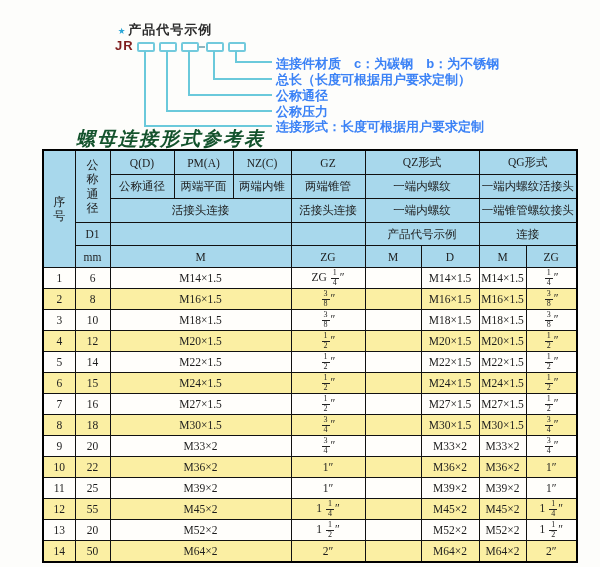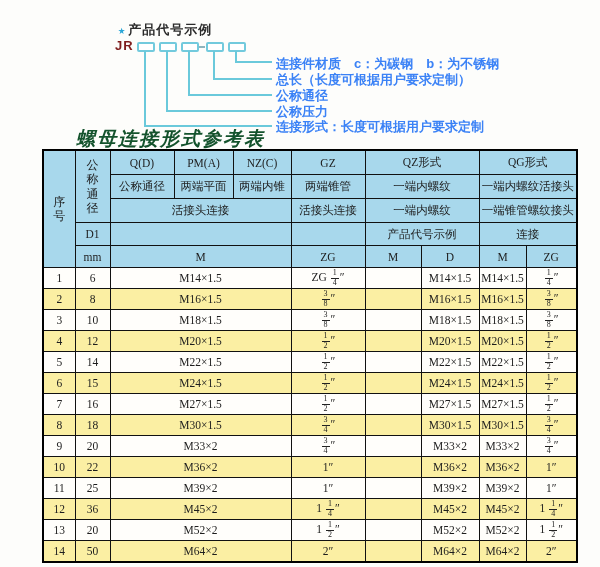--- a/index.html
+++ b/index.html
@@ -282,21 +282,21 @@
         <td>25</td>
         <td colspan="3">M39×2</td>
         <td>1″</td>
         <td></td>
         <td>M39×2</td>
         <td>M39×2</td>
         <td>1″</td>
       </tr>
       <tr class="alt">
         <td>12</td>
-        <td>36</td>
+        <td>55</td>
         <td colspan="3">M45×2</td>
         <td>1 <span class="frac"><span class="fn">1</span><span class="fd">4</span></span>″</td>
         <td></td>
         <td>M45×2</td>
         <td>M45×2</td>
         <td>1 <span class="frac"><span class="fn">1</span><span class="fd">4</span></span>″</td>
       </tr>
       <tr>
         <td>13</td>
         <td>20</td>

